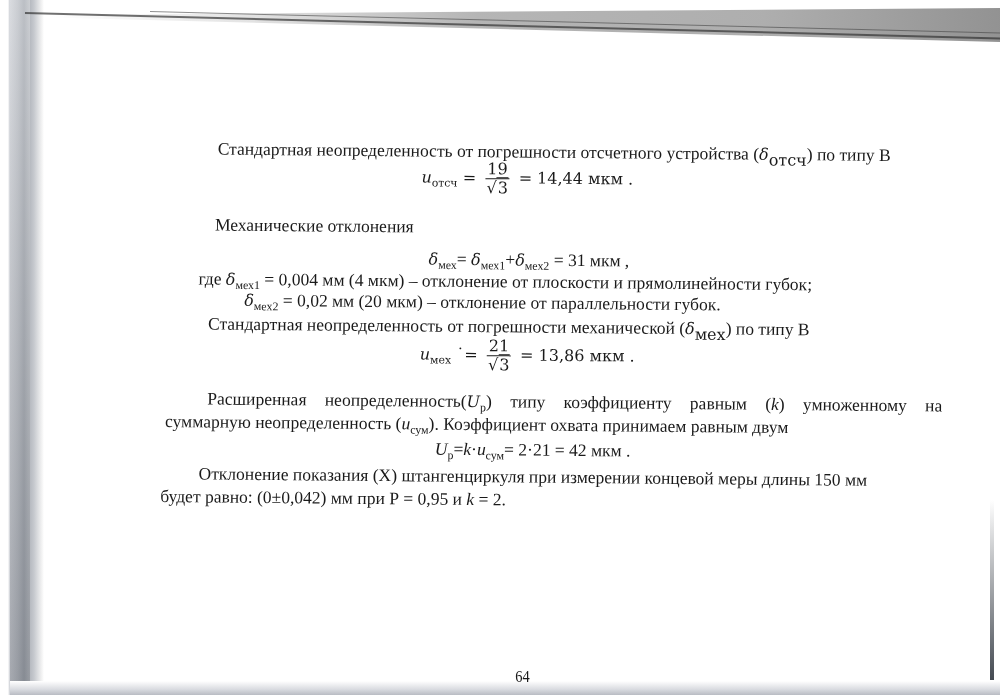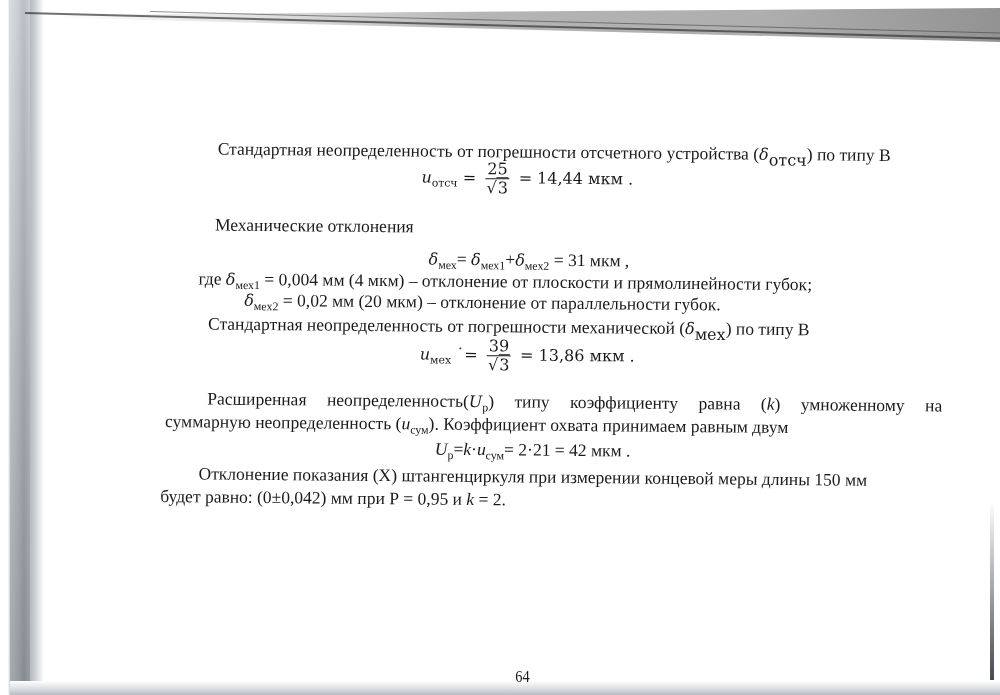--- a/index.html
+++ b/index.html
@@ -73,21 +73,21 @@
 <div class="page">
 
   <div class="ln" style="left:58px; top:20px;">
     <span>Стандартная неопределенность от погрешности отсчетного устройства (</span><span class="var formula">δ</span><sub class="formula">отсч</sub><span>) по типу В</span>
   </div>
 
   <div class="ln formula" style="left:262px; top:38px;">
     <span class="var">u</span><sub>отсч</sub>
     <span>=</span>
     <span class="frac">
-      <span class="num">25</span>
+      <span class="num">19</span>
       <span class="den"><span class="sqrt-sign">√</span><span class="sqrt-arg">3</span></span>
     </span>
     <span>= 14,44 мкм .</span>
   </div>
 
   <div class="ln" style="left:56px; top:96px;">
     <span>Механические отклонения</span>
   </div>
 
   <div class="ln" style="left:270px; top:128px;">
@@ -104,32 +104,32 @@
   </div>
 
   <div class="ln" style="left:50px; top:195px;">
     <span>Стандартная неопределенность от погрешности механической (</span><span class="var formula">δ</span><sub class="formula">мех</sub><span>) по типу В</span>
   </div>
 
   <div class="ln formula" style="left:262px; top:215px;">
     <span class="var">u</span><sub>мех</sub>
     <span>˙=</span>
     <span class="frac">
-      <span class="num">39</span>
+      <span class="num">21</span>
       <span class="den"><span class="sqrt-sign">√</span><span class="sqrt-arg">3</span></span>
     </span>
     <span>= 13,86 мкм .</span>
   </div>
 
   <div class="ln justify" style="left:50px; top:270px;">
     <span>Расширенная</span>
     <span><span>неопределенность(</span><span class="var formula">U</span><sub>р</sub><span>)</span></span>
     <span>типу</span>
     <span>коэффициенту</span>
-    <span>равна</span>
+    <span>равным</span>
     <span><span>(</span><span class="var">k</span><span>)</span></span>
     <span>умноженному</span>
     <span>на</span>
   </div>
 
   <div class="ln" style="left:8px; top:293px;">
     <span>суммарную неопределенность (</span><span class="var">u</span><sub>сум</sub><span>). Коэффициент охвата принимаем равным двум</span>
   </div>
 
   <div class="ln" style="left:278px; top:318px;">

